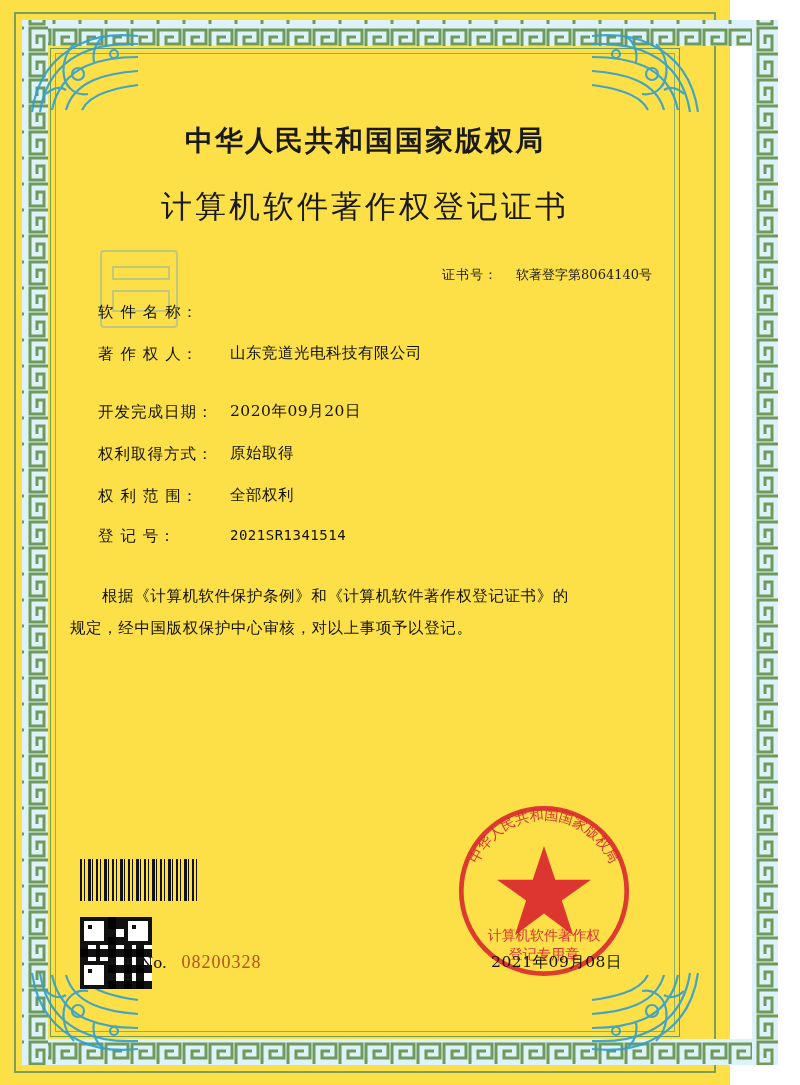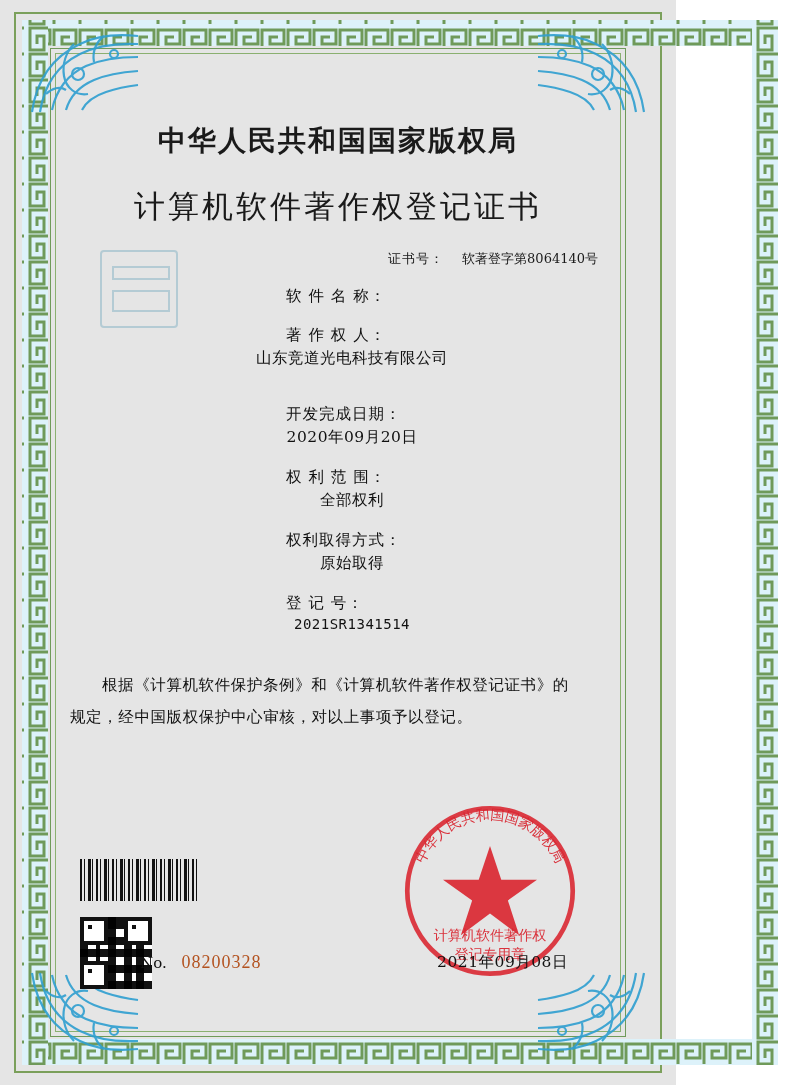--- a/index.html
+++ b/index.html
@@ -9,23 +9,23 @@
   }
   body {
     width: 800px;
     height: 1085px;
     font-family: "Liberation Sans", sans-serif;
     overflow: hidden;
   }
 
   .certificate {
     position: relative;
-    width: 676px;
+    width: 730px;
     height: 1085px;
-    background: #e5e5e5;
+    background: #fde047;
     box-sizing: border-box;
   }
 
   
   .border-outer {
     position: absolute;
     left: 14px; top: 12px; right: 14px; bottom: 12px;
     border: 2px solid #7ba05b;
     box-sizing: border-box;
   }
@@ -77,42 +77,41 @@
     text-align: center;
     font-family: "DejaVu Serif", "Liberation Serif", serif;
     font-size: 31px;
     font-weight: normal;
     color: #1a1a1a;
     letter-spacing: 3px;
     margin-top: 26px;
   }
 
   .cert-no-row {
-    margin-top: 22px;
+    margin-top: 38px;
     text-align: right;
     padding-right: 8px;
     font-size: 13px;
     color: #1a1a1a;
     font-family: "DejaVu Serif", "Liberation Serif", serif;
   }
   .cert-no-label { letter-spacing: 1px; }
   .cert-no-value { margin-left: 14px; letter-spacing: 0px; }
 
   .fields {
     margin-top: 18px;
     padding-left: 28px;
     font-family: "DejaVu Serif", "Liberation Serif", serif;
     color: #111;
   }
   .field-row {
     display: flex;
-    align-items: center;
+    align-items: flex-end;
     margin-bottom: 18px;
     font-size: 15.5px;
-    flex-direction: column;
   }
   .field-label {
     width: 132px;
     flex: none;
     letter-spacing: 1px;
   }
   .field-value {
     letter-spacing: 0.5px;
     line-height: 1.55;
   }
@@ -359,27 +358,27 @@
         <span class="field-value">山东竞道光电科技有限公司</span>
       </div>
 
       <div class="field-row gap-before">
         <span class="field-label">开发完成日期：</span>
         <span class="field-value">2020年09月20日</span>
       </div>
 
 
       <div class="field-row">
+        <span class="field-label">权利取得方式：</span>
+        <span class="field-value">原始取得</span>
+      </div>
+
+      <div class="field-row">
         <span class="field-label">权 利 范 围：</span>
         <span class="field-value">全部权利</span>
-      </div>
-
-      <div class="field-row">
-        <span class="field-label">权利取得方式：</span>
-        <span class="field-value">原始取得</span>
       </div>
 
       <div class="field-row">
         <span class="field-label">登 记 号：</span>
         <span class="field-value mono-val">2021SR1341514</span>
       </div>
 
     </div>
 
     <div class="statement">

